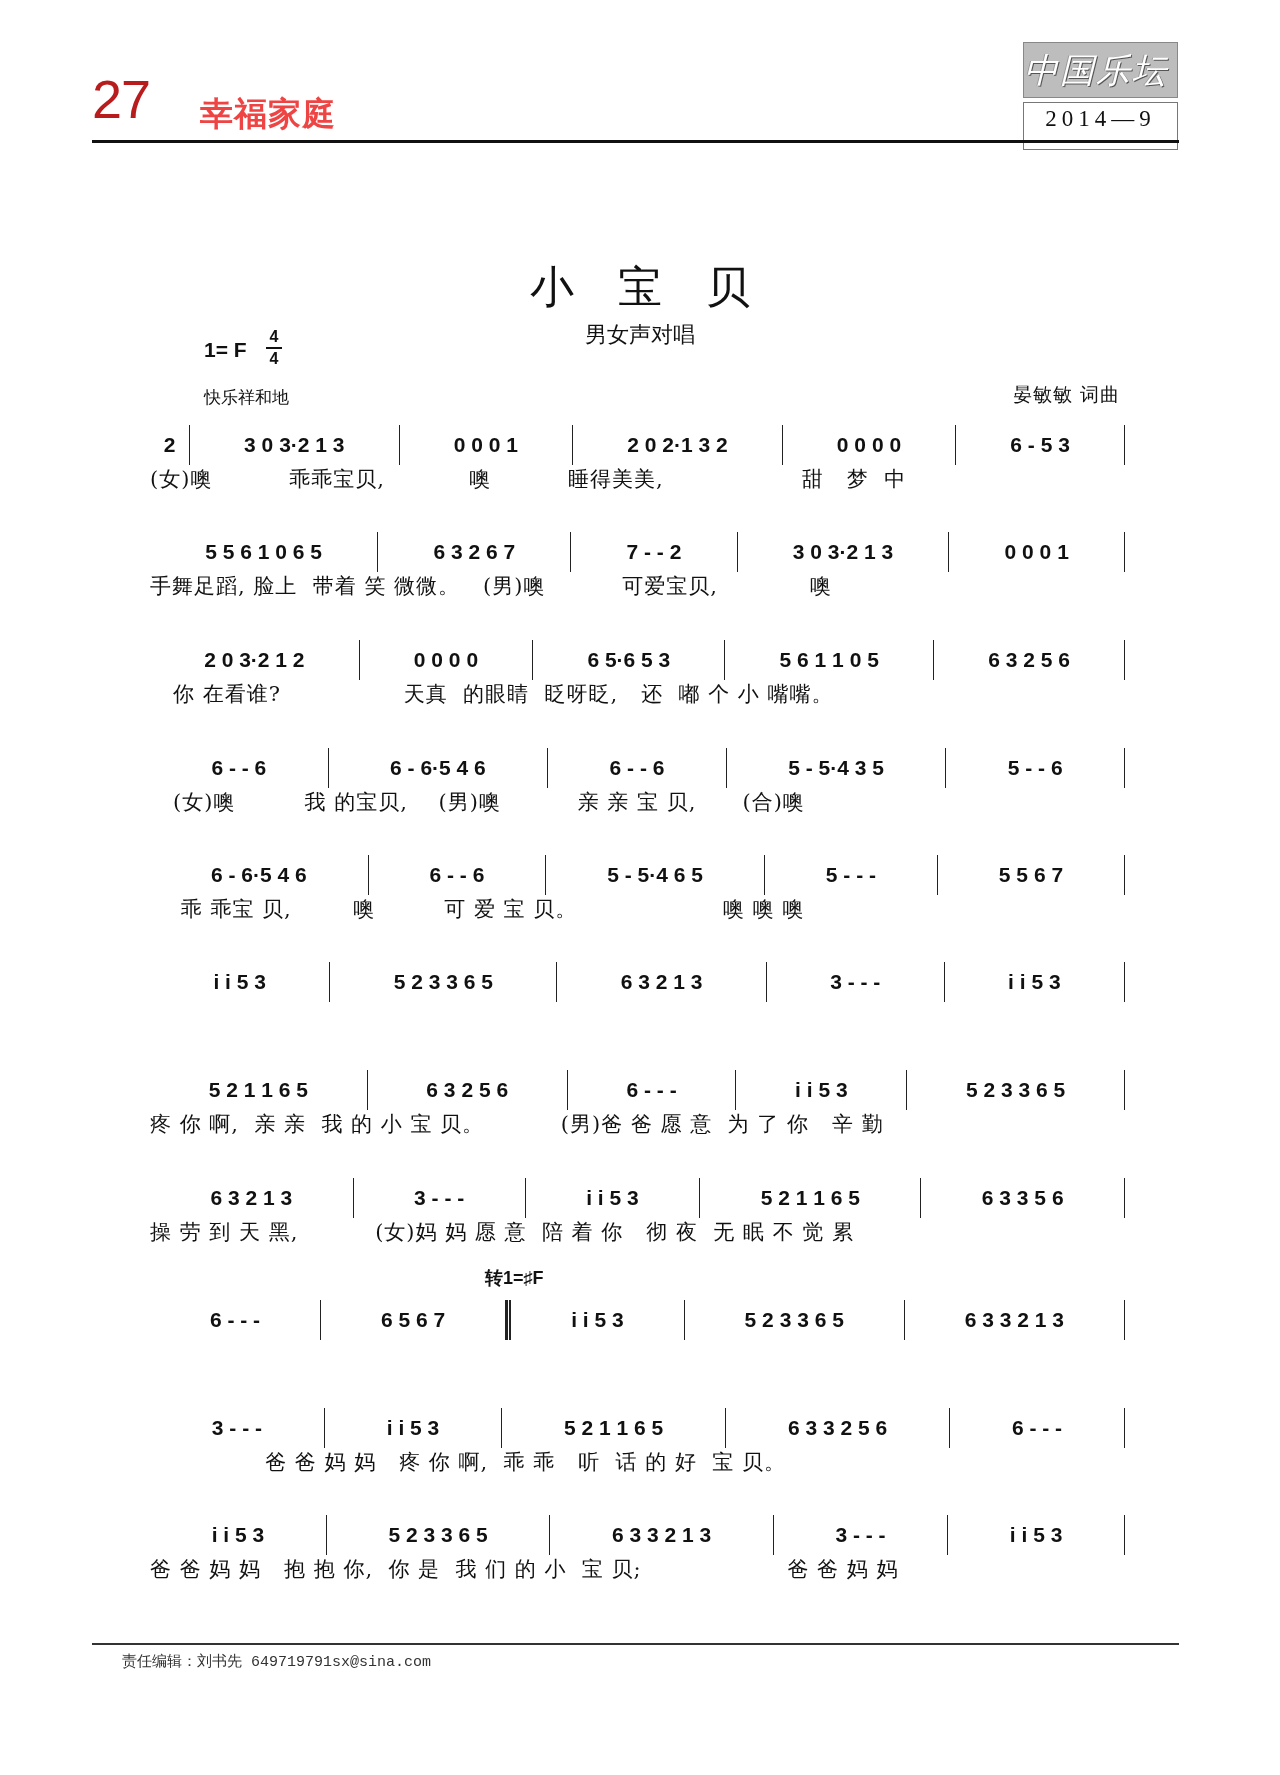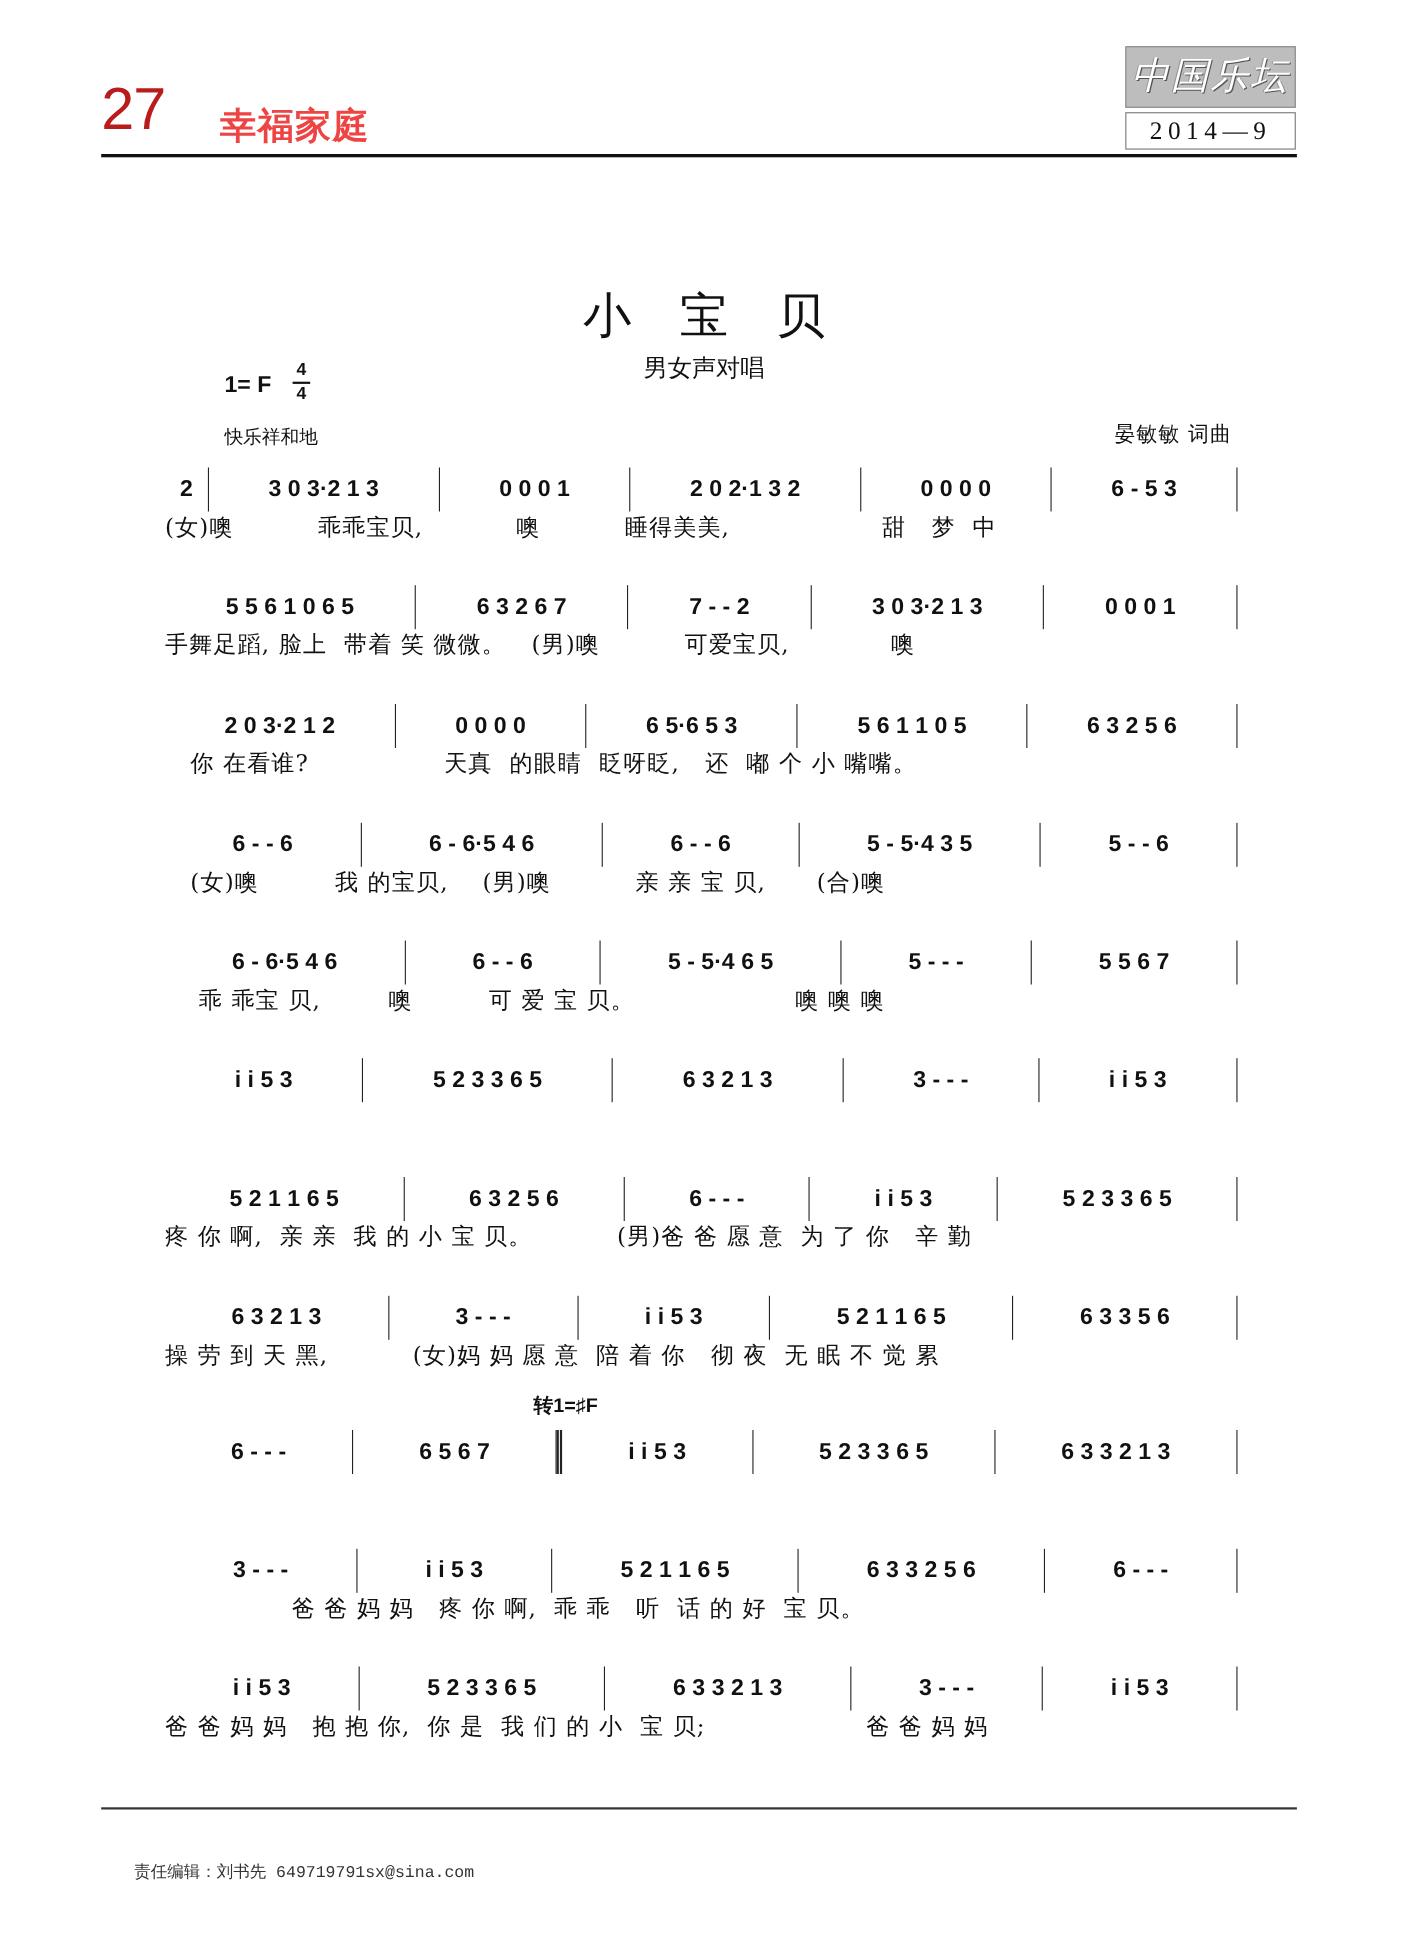--- a/index.html
+++ b/index.html
@@ -5,23 +5,23 @@
   html, body { margin:0; padding:0; background:#fff; }
   body { width:1280px; height:1775px; position:relative; overflow:hidden;
          font-family:"DejaVu Serif", serif; color:#111; }
   .abs { position:absolute; }
 
   
   .page-num { left:92px; top:72px; font-family:"Liberation Sans", sans-serif; font-size:54px; line-height:54px; color:#b91c1c; letter-spacing:-1px; }
   .section { left:200px; top:92px; font-family:"DejaVu Sans", sans-serif; font-weight:bold; font-size:33px; color:#ef4444; letter-spacing:1px; }
   .header-rule { left:92px; top:140px; width:1087px; height:3px; background:#111; }
   .logo { left:1023px; top:42px; width:155px; height:56px; background:#bdbdbd; border:1px solid #888; box-sizing:border-box;
-          font-family:Liberation Serif, serif; font-style:italic; font-size:34px; color:#fff; text-align:center; line-height:54px;
+          font-family:Liberation Sans, sans-serif; font-style:italic; font-size:34px; color:#fff; text-align:left; line-height:54px;
           letter-spacing:2px; text-shadow:1px 1px 0 #555, -1px 0 0 #999; }
-  .issue-box { left:1023px; top:102px; width:155px; height:34px; border:1px solid #777; box-sizing:border-box;
+  .issue-box { left:1023px; top:102px; width:155px; height:48px; border:1px solid #777; box-sizing:border-box;
                font-family:"Liberation Serif", serif; font-size:23px; text-align:center; line-height:32px; letter-spacing:5px; }
 
   
   .title { left:0; width:1280px; top:240px; text-align:center; font-size:44px; letter-spacing:44px; text-indent:44px;margin-top:18px; }
   .subtitle { left:0; width:1280px; top:320px; text-align:center; font-size:22px; }
   .key { left:204px; top:338px; font-family:"Liberation Sans", sans-serif; font-weight:bold; font-size:21px; }
   .frac { position:absolute; left:62px; top:-10px; width:16px; text-align:center; font-size:16px; line-height:18px; font-weight:bold; }
   .frac .bar { display:block; height:2px; background:#111; margin:1px 0; }
   .tempo { left:204px; top:386px; font-family:"DejaVu Sans", sans-serif; font-size:17px; }
   .composer { right:160px; top:382px; font-size:19px; letter-spacing:1px; }
@@ -31,21 +31,21 @@
   .notes { position:absolute; left:0; top:0; width:975px; height:40px;
            font-family:"Liberation Sans", sans-serif; font-weight:bold; font-size:21px; white-space:pre; display:flex; align-items:center; }
   .lyrics { position:absolute; left:0; top:40px; width:975px; font-size:21px; white-space:pre; letter-spacing:1px; }
   .measure { display:flex; align-items:center; justify-content:space-around; height:40px; border-right:1.5px solid #222; flex:1 1 auto; box-sizing:border-box; padding:0 6px; }
   .measure.repeat-start { border-left:5px double #222; }
   .measure.pickup { flex:0 0 40px; }
   .modulation { position:absolute; font-family:"Liberation Sans", sans-serif; font-weight:bold; font-size:18px; }
 
   
   .footer-rule { left:92px; top:1643px; width:1087px; height:2px; background:#333; }
-  .footer { left:122px; top:1652px; font-family:"Liberation Mono", monospace; font-size:15px; color:#333;margin-top:40px; }
+  .footer { left:122px; top:1652px; font-family:"Liberation Mono", monospace; font-size:15px; color:#333; }
 </style>
 </head>
 <body>
 
 <div class="abs page-num">27</div>
 <div class="abs section">幸福家庭</div>
 <div class="abs logo">中国乐坛</div>
 <div class="abs issue-box">2014—9</div>
 <div class="abs header-rule"></div>
 

